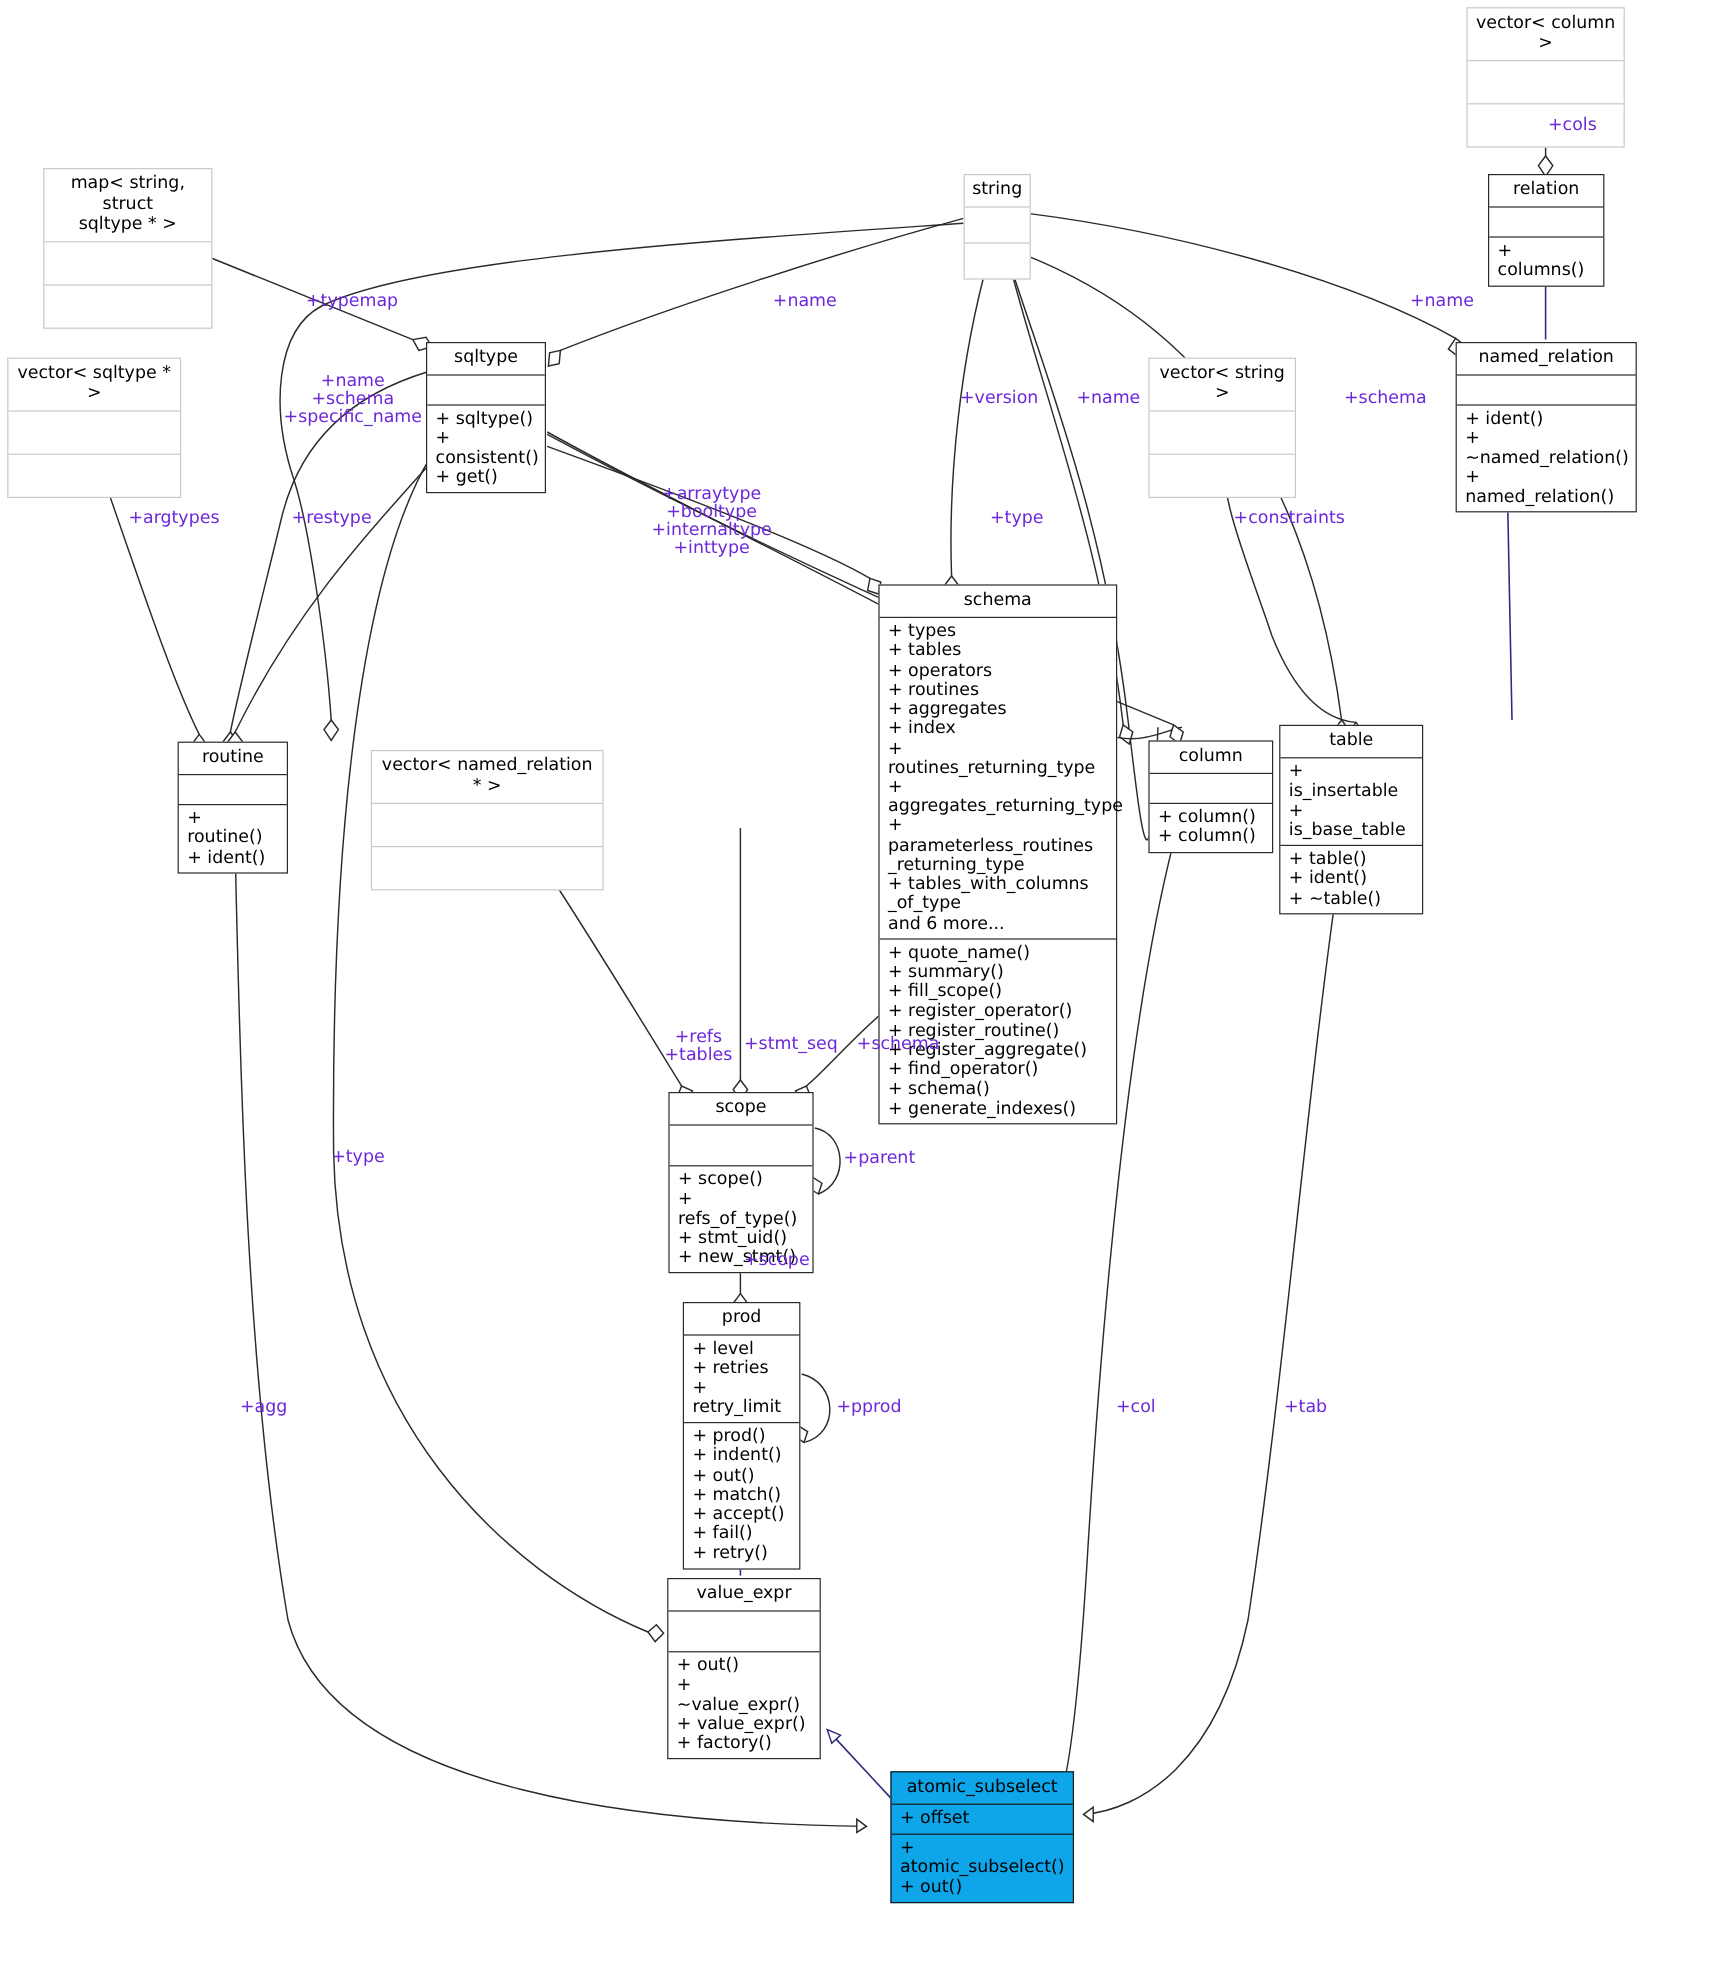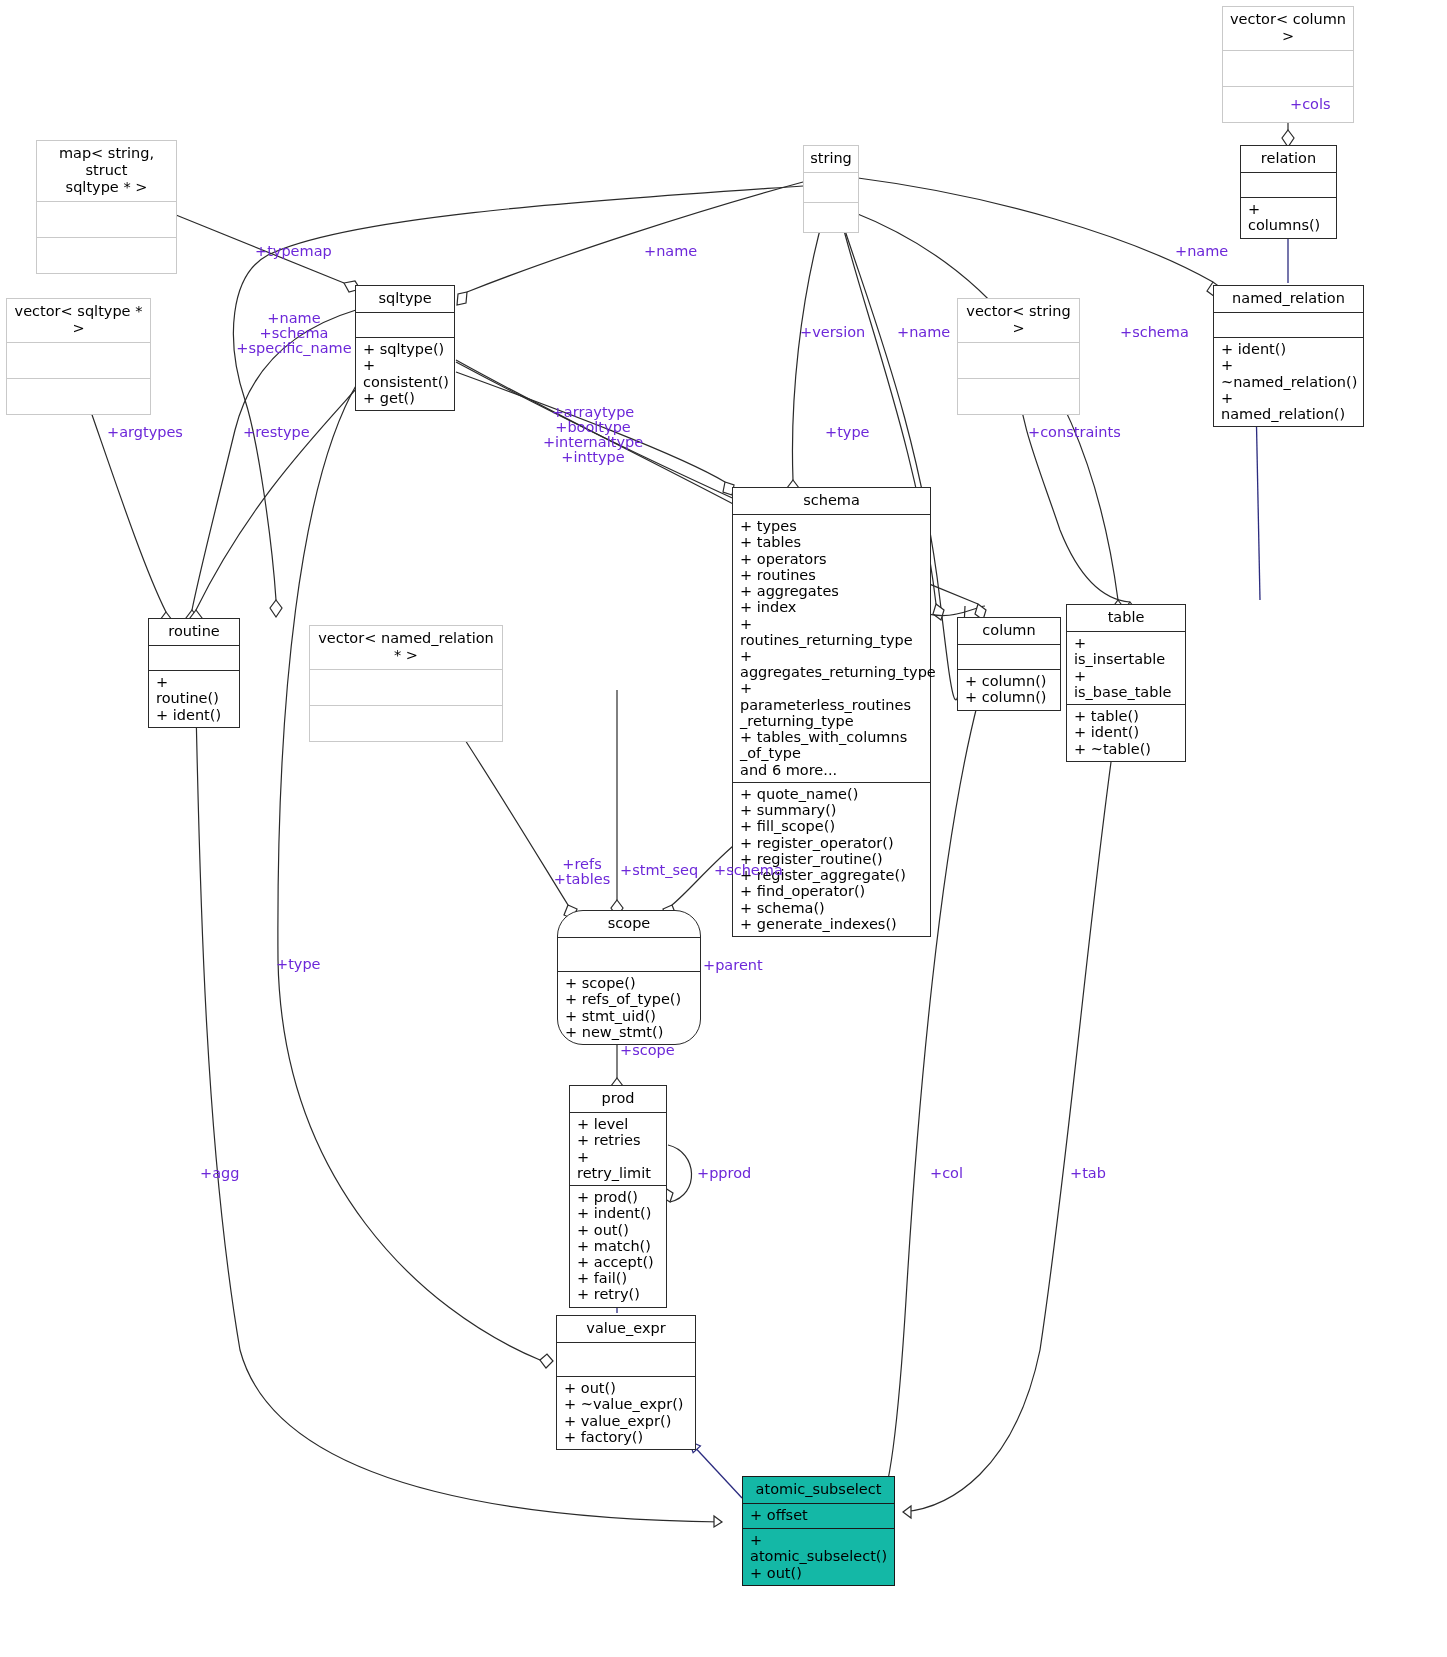--- a/index.html
+++ b/index.html
@@ -18,21 +18,21 @@
   .node {
     position:absolute;
     box-sizing:border-box;
     background:#ffffff;
     border:1px solid #2a2a2a;
     font-size:14.5px;
     color:#000000;
     z-index:5;
   }
   .node.tpl { border:1px solid #c9c9c9; }
-  .node.hl { background:#14b8a6; border:1px solid #1a1a1a; }
+  .node.hl { background:#0ea5e9; border:1px solid #1a1a1a; }
   .node .nm {
     text-align:center;
     padding:4px 6px 5px 6px;
     line-height:1.18;
     border-bottom:1px solid #2a2a2a;
     white-space:pre-line;
   }
   .node.tpl .nm { border-bottom:1px solid #c9c9c9; }
   .node .attrs, .node .ops {
     padding:3px 6px 4px 7px;
@@ -252,21 +252,21 @@
 
   <div class="node" style="left:1066px; top:604px; width:120px;">
     <div class="nm">table</div>
     <div class="attrs">+ is_insertable
 + is_base_table</div>
     <div class="ops">+ table()
 + ident()
 + ~table()</div>
   </div>
 
-  <div class="node" style="left:557px; top:910px; width:144px;border-radius:26px;">
+  <div class="node" style="left:557px; top:910px; width:121px;">
     <div class="nm">scope</div>
     <div class="attrs" style="min-height:26px;"></div>
     <div class="ops">+ scope()
 + refs_of_type()
 + stmt_uid()
 + new_stmt()</div>
   </div>
 
   <div class="node" style="left:569px; top:1085px; width:98px;">
     <div class="nm">prod</div>
@@ -275,21 +275,21 @@
 + retry_limit</div>
     <div class="ops">+ prod()
 + indent()
 + out()
 + match()
 + accept()
 + fail()
 + retry()</div>
   </div>
 
-  <div class="node" style="left:556px; top:1315px; width:140px;">
+  <div class="node" style="left:556px; top:1315px; width:128px;">
     <div class="nm">value_expr</div>
     <div class="attrs" style="min-height:26px;"></div>
     <div class="ops">+ out()
 + ~value_expr()
 + value_expr()
 + factory()</div>
   </div>
 
   <div class="node hl" style="left:742px; top:1476px; width:153px;">
     <div class="nm" style="border-bottom:1px solid #1a1a1a;">atomic_subselect</div>

